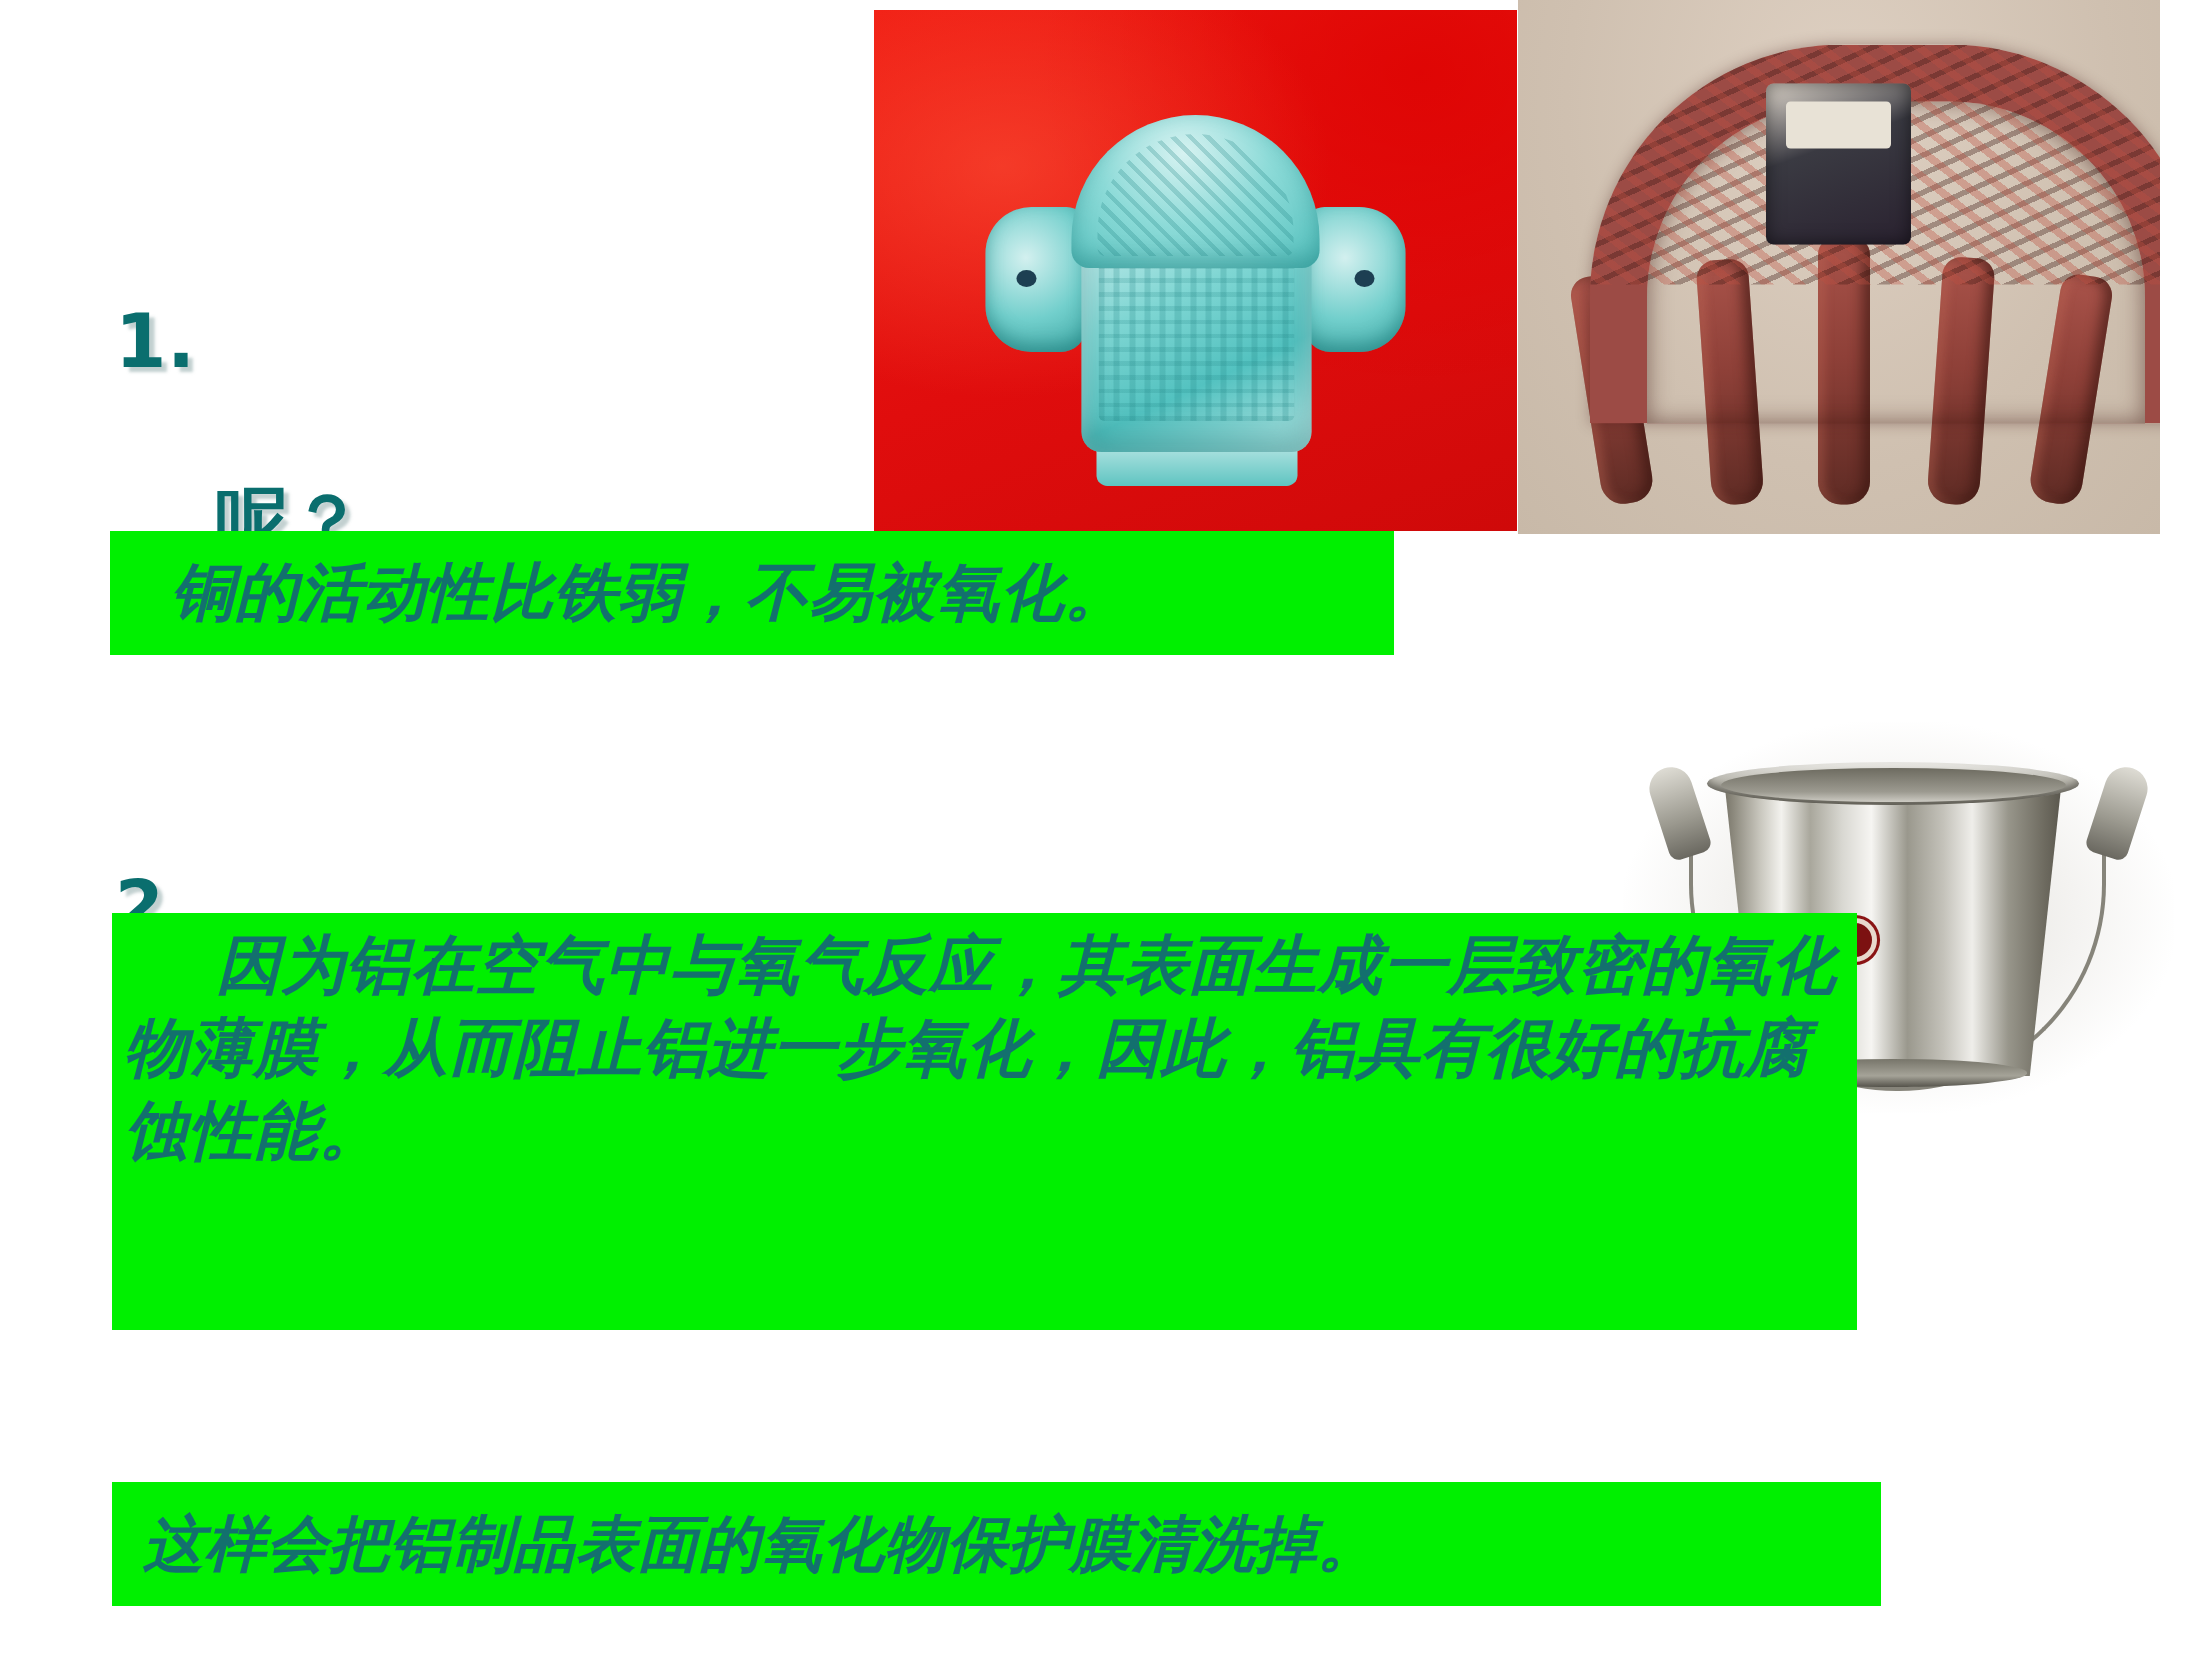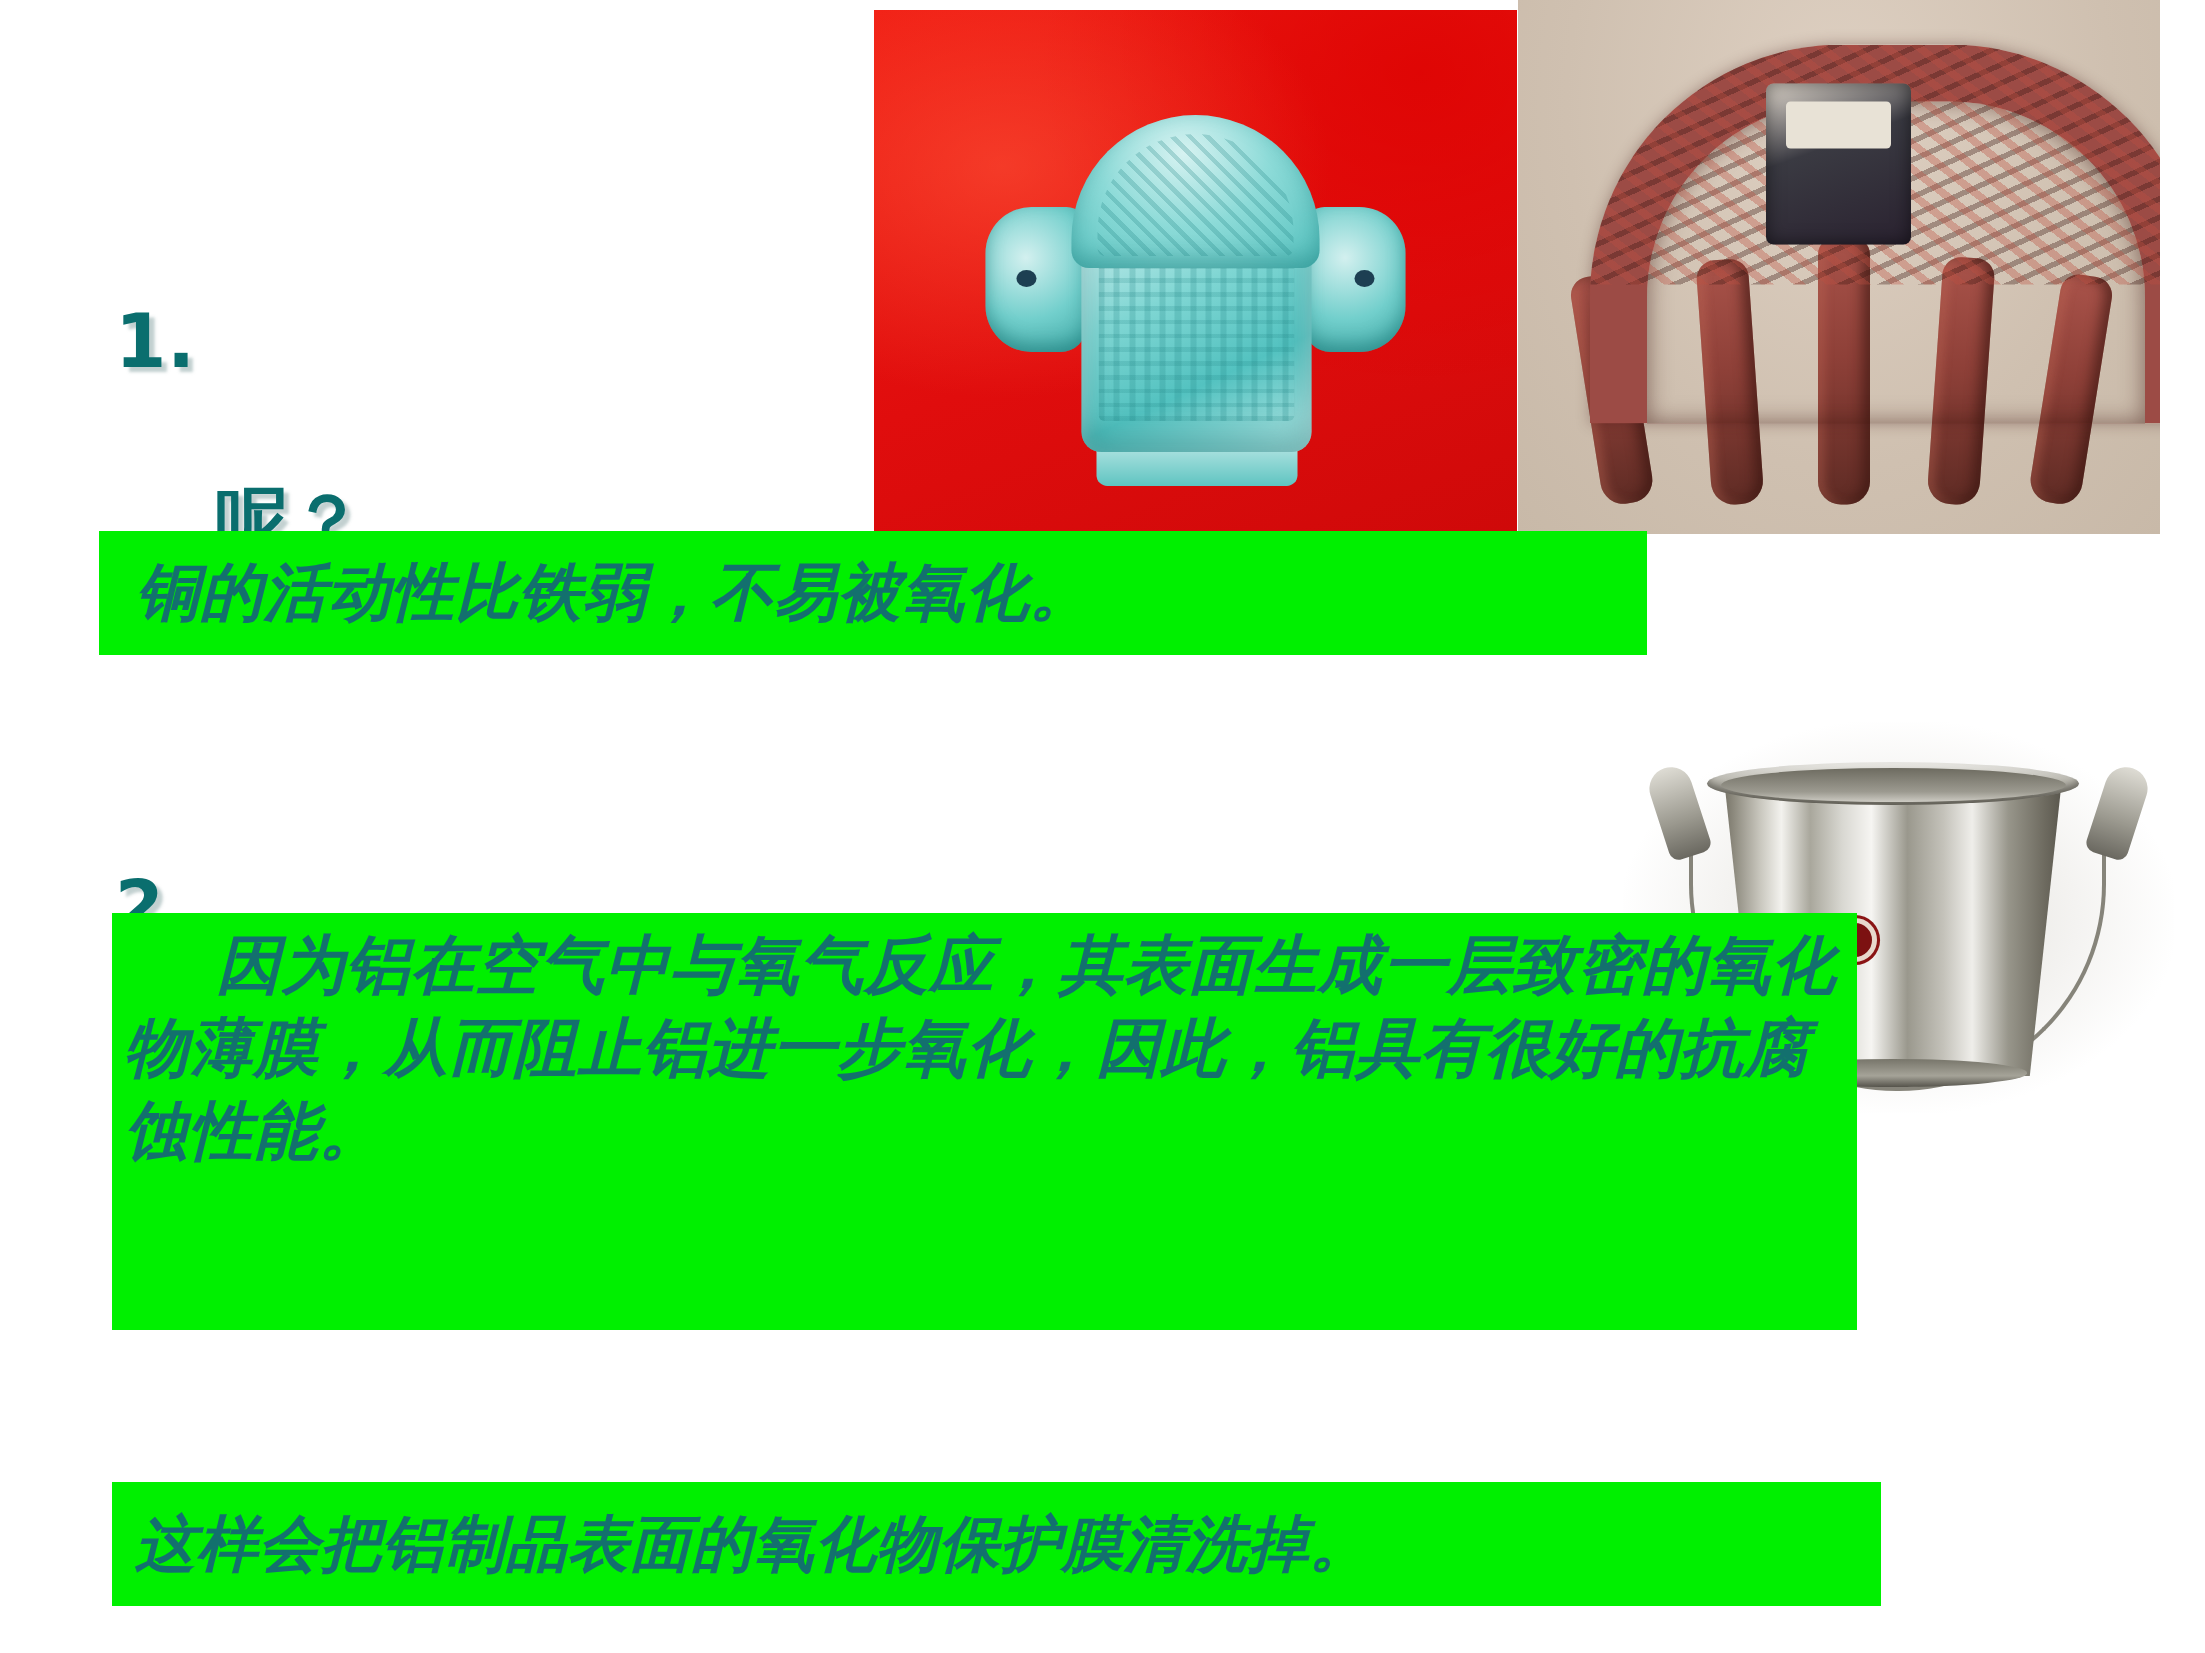--- a/index.html
+++ b/index.html
@@ -60,24 +60,25 @@
   .answer-text {
     color: #13706e;
     font-style: italic;
     font-weight: 700;
     line-height: 1.30;
     letter-spacing: 0.8px;
     white-space: pre-wrap;
   }
 
   .ans1 {
-    left: 99px;
+    left: 110px;
     top: 531px;
-    width: 1548px;
+    width: 1260px;
     height: 124px;
+    padding-left: 24px;
   }
   .ans1 .answer-text {
     font-size: 63px;
     padding-left: 37px;
   }
 
   .ans2 {
     left: 112px;
     top: 913px;
     width: 1745px;
@@ -91,21 +92,21 @@
   }
 
   .ans3 {
     left: 112px;
     top: 1482px;
     width: 1769px;
     height: 124px;
   }
   .ans3 .answer-text {
     font-size: 61px;
-    padding-left: 23px;
+    padding-left: 31px;
   }
 
   
   .photo {
     overflow: hidden;
     position: absolute;
   }
 
   
   .photo-bronze {

